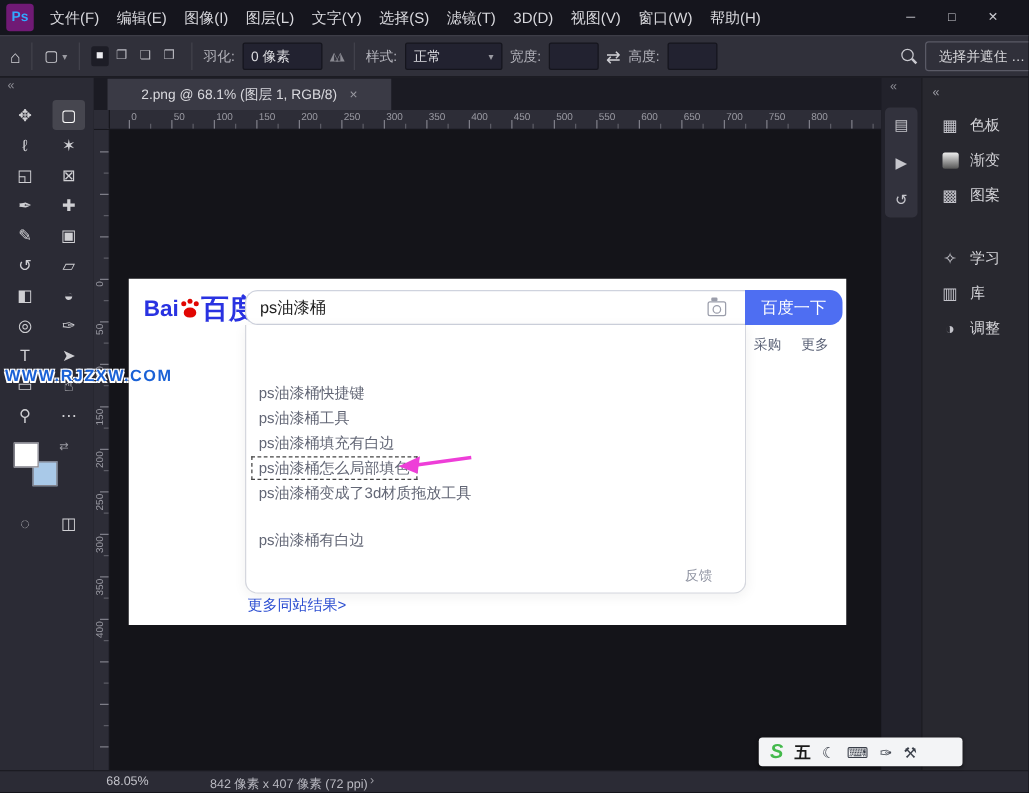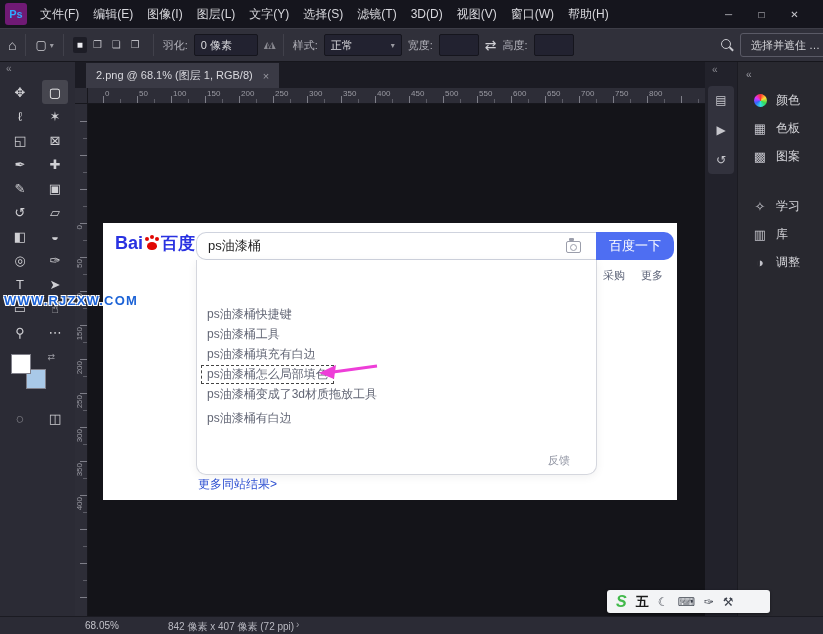--- a/index.html
+++ b/index.html
@@ -43,52 +43,52 @@
   .tool.active{background:#46464f;border-radius:3px;color:#fff}
   .swatches{position:relative;width:46px;height:46px;margin:8px 0 0 11px}
   .fg{position:absolute;left:0;top:2px;width:20px;height:20px;background:var(--fg-swatch,#fff);border:1px solid #80808a}
   .bg{position:absolute;left:15px;top:17px;width:20px;height:20px;background:var(--bg-swatch,#a9c9e8);border:1px solid #80808a}
   .swap{position:absolute;right:2px;top:0;font-size:9px;color:#9a9aa2}
   .tb-bottom{display:grid;grid-template-columns:26px 26px;column-gap:9px;margin:8px 0 0 7px}
 
   
   .center{position:absolute;left:75px;top:62px;width:630px;bottom:18px}
   .tabbar{height:26px;background:#1b1b23;display:flex;align-items:flex-end}
-  .tab{height:25px;background:#3a3a45;display:flex;align-items:center;gap:10px;padding:0 10px;margin-left:11px;font-size:11px;color:#d9d9de}
+  .tab{height:25px;background:#3a3a45;display:flex;align-items:center;gap:10px;padding:0 27px;margin-left:11px;font-size:11px;color:#d9d9de}
   .tab-close{color:#9a9aa2;font-size:11px}
   .ruler-h{position:relative;height:16px;background:#2d2d37;border-bottom:1px solid #17171d;overflow:hidden}
   .ruler-corner{position:absolute;left:0;top:0;width:13px;height:16px;background:#2d2d37;border-right:1px solid #17171d;z-index:2}
   .tick{position:absolute;bottom:0;width:1px;height:7px;background:#7e7e88}
   .tick.minor{height:4px;background:#5c5c66}
   .tick-label{position:absolute;top:1px;font-size:8px;color:#9a9aa3}
   .canvas-row{position:absolute;left:0;top:42px;right:0;bottom:0;display:flex}
   .ruler-v{position:relative;width:13px;background:#2d2d37;border-right:1px solid #17171d;overflow:hidden;flex:none}
   .vtick{position:absolute;right:0;height:1px;width:7px;background:#7e7e88}
   .vtick.minor{width:4px;background:#5c5c66}
   .vtick-label{position:absolute;right:3px;font-size:8px;color:#9a9aa3;writing-mode:vertical-rl;transform:rotate(180deg)}
   .canvas{position:relative;flex:1;background:#141419;overflow:hidden}
 
   
   .doc{position:absolute;left:15px;top:119px;width:574px;height:277px;background:#fff;color:#333}
   .bd-logo{position:absolute;left:12px;top:9px;display:flex;align-items:center;gap:1px}
   .bd-lat{font-size:18px;font-weight:bold;color:var(--baidu-blue,#2932e1)}
   .paw{position:relative;width:16px;height:17px;display:inline-block}
   .paw::before{content:"";position:absolute;left:3px;top:7px;width:10px;height:8px;background:var(--baidu-red,#e10602);border-radius:50% 50% 46% 46%}
   .paw::after{content:"";position:absolute;left:1px;top:2px;width:4px;height:4px;border-radius:50%;background:var(--baidu-red,#e10602);box-shadow:5px -2px 0 var(--baidu-red,#e10602),10px 0 0 var(--baidu-red,#e10602)}
-  .bd-cn{font-size:17px;font-weight:bold;color:var(--baidu-blue,#2932e1)}
+  .bd-cn{font-size:22px;font-weight:bold;color:var(--baidu-blue,#2932e1)}
   .bd-input{position:absolute;left:93px;top:9px;width:400px;height:28px;border:1px solid #cfd3de;border-right:none;border-radius:10px 0 0 10px;padding:0 34px 0 11px;font-size:13px;color:#222;font-family:inherit;outline:none}
   .camera{position:absolute;left:463px;top:18px;width:15px;height:12px;border:1.4px solid #9b9eab;border-radius:2px}
   .camera::before{content:"";position:absolute;left:3px;top:1.5px;width:5px;height:5px;border:1.3px solid #9b9eab;border-radius:50%}
   .camera::after{content:"";position:absolute;left:2px;top:-4px;width:5px;height:2.5px;background:#9b9eab;border-radius:1px}
   .bd-btn{position:absolute;left:493px;top:9px;width:78px;height:28px;background:var(--accent,#4e6ef2);color:#fff;border:none;border-radius:0 10px 10px 0;font-size:13px;font-family:inherit}
   .bd-links{position:absolute;left:500px;top:45px;display:flex;gap:16px;font-size:11px;color:#596075}
   .dropdown{position:absolute;left:93px;top:37px;width:401px;height:215px;background:#fff;border:1px solid #d5d7de;border-top:none;border-radius:0 0 10px 10px;box-shadow:0 2px 10px rgba(0,0,0,.06)}
   .sug{margin-left:10px;height:20px;line-height:20px;font-size:12px;color:#626675;white-space:nowrap}
   .sug:first-child{margin-top:44px}
-  .sug.sug-gap{margin-top:4px}
+  .sug.sug-gap{margin-top:18px}
   .sug-box{display:inline-block;border:1px dashed #444;padding:0 5px;margin-left:-6px;line-height:17px}
   .arrow{position:absolute;left:120px;top:102px}
   .feedback{position:absolute;right:26px;bottom:6px;font-size:11px;color:#9195a3}
   .more-link{position:absolute;left:95px;top:253px;font-size:12px;color:var(--link,#2d4fd1);text-decoration:none}
 
   
   .watermark{position:absolute;left:4px;top:294px;z-index:9;color:var(--wm,#1b62d6);font-weight:bold;line-height:1.08}
   .wm1{font-size:26px;letter-spacing:2px;text-shadow:-1px -1px 0 #fff,1px -1px 0 #fff,-1px 1px 0 #fff,1px 1px 0 #fff,2px 2px 3px rgba(255,255,255,.7)}
   .wm2{font-size:13px;letter-spacing:1.2px;text-shadow:-1px -1px 0 #fff,1px -1px 0 #fff,-1px 1px 0 #fff,1px 1px 0 #fff}
   .ime{position:absolute;left:607px;top:590px;width:163px;height:23px;background:#f3f4f6;border-radius:3px;box-shadow:0 1px 3px rgba(0,0,0,.45);display:flex;align-items:center;gap:9px;padding:0 9px;z-index:9}
@@ -360,28 +360,28 @@
         <div class="rs-btn">▶</div>
         <div class="rs-btn">↺</div>
       </div>
   </div>
   <div class="rpanel">
     <div class="rp-header">
       <span>«</span>
     </div>
     <div id="panel-groups">
         <div class="pitem">
-          <span class="pitem-icon">
-            <span class="icon-wheel"></span>
-          </span>
-          <span class="pitem-label">颜色</span>
-        </div>
-        <div class="pitem">
           <span class="pitem-icon">▦</span>
           <span class="pitem-label">色板</span>
+        </div>
+        <div class="pitem">
+          <span class="pitem-icon">
+            <span class="icon-gradient"></span>
+          </span>
+          <span class="pitem-label">渐变</span>
         </div>
         <div class="pitem">
           <span class="pitem-icon">▩</span>
           <span class="pitem-label">图案</span>
         </div>
         <div class="pgroup-gap"></div>
         <div class="pitem">
           <span class="pitem-icon">✧</span>
           <span class="pitem-label">学习</span>
         </div>

